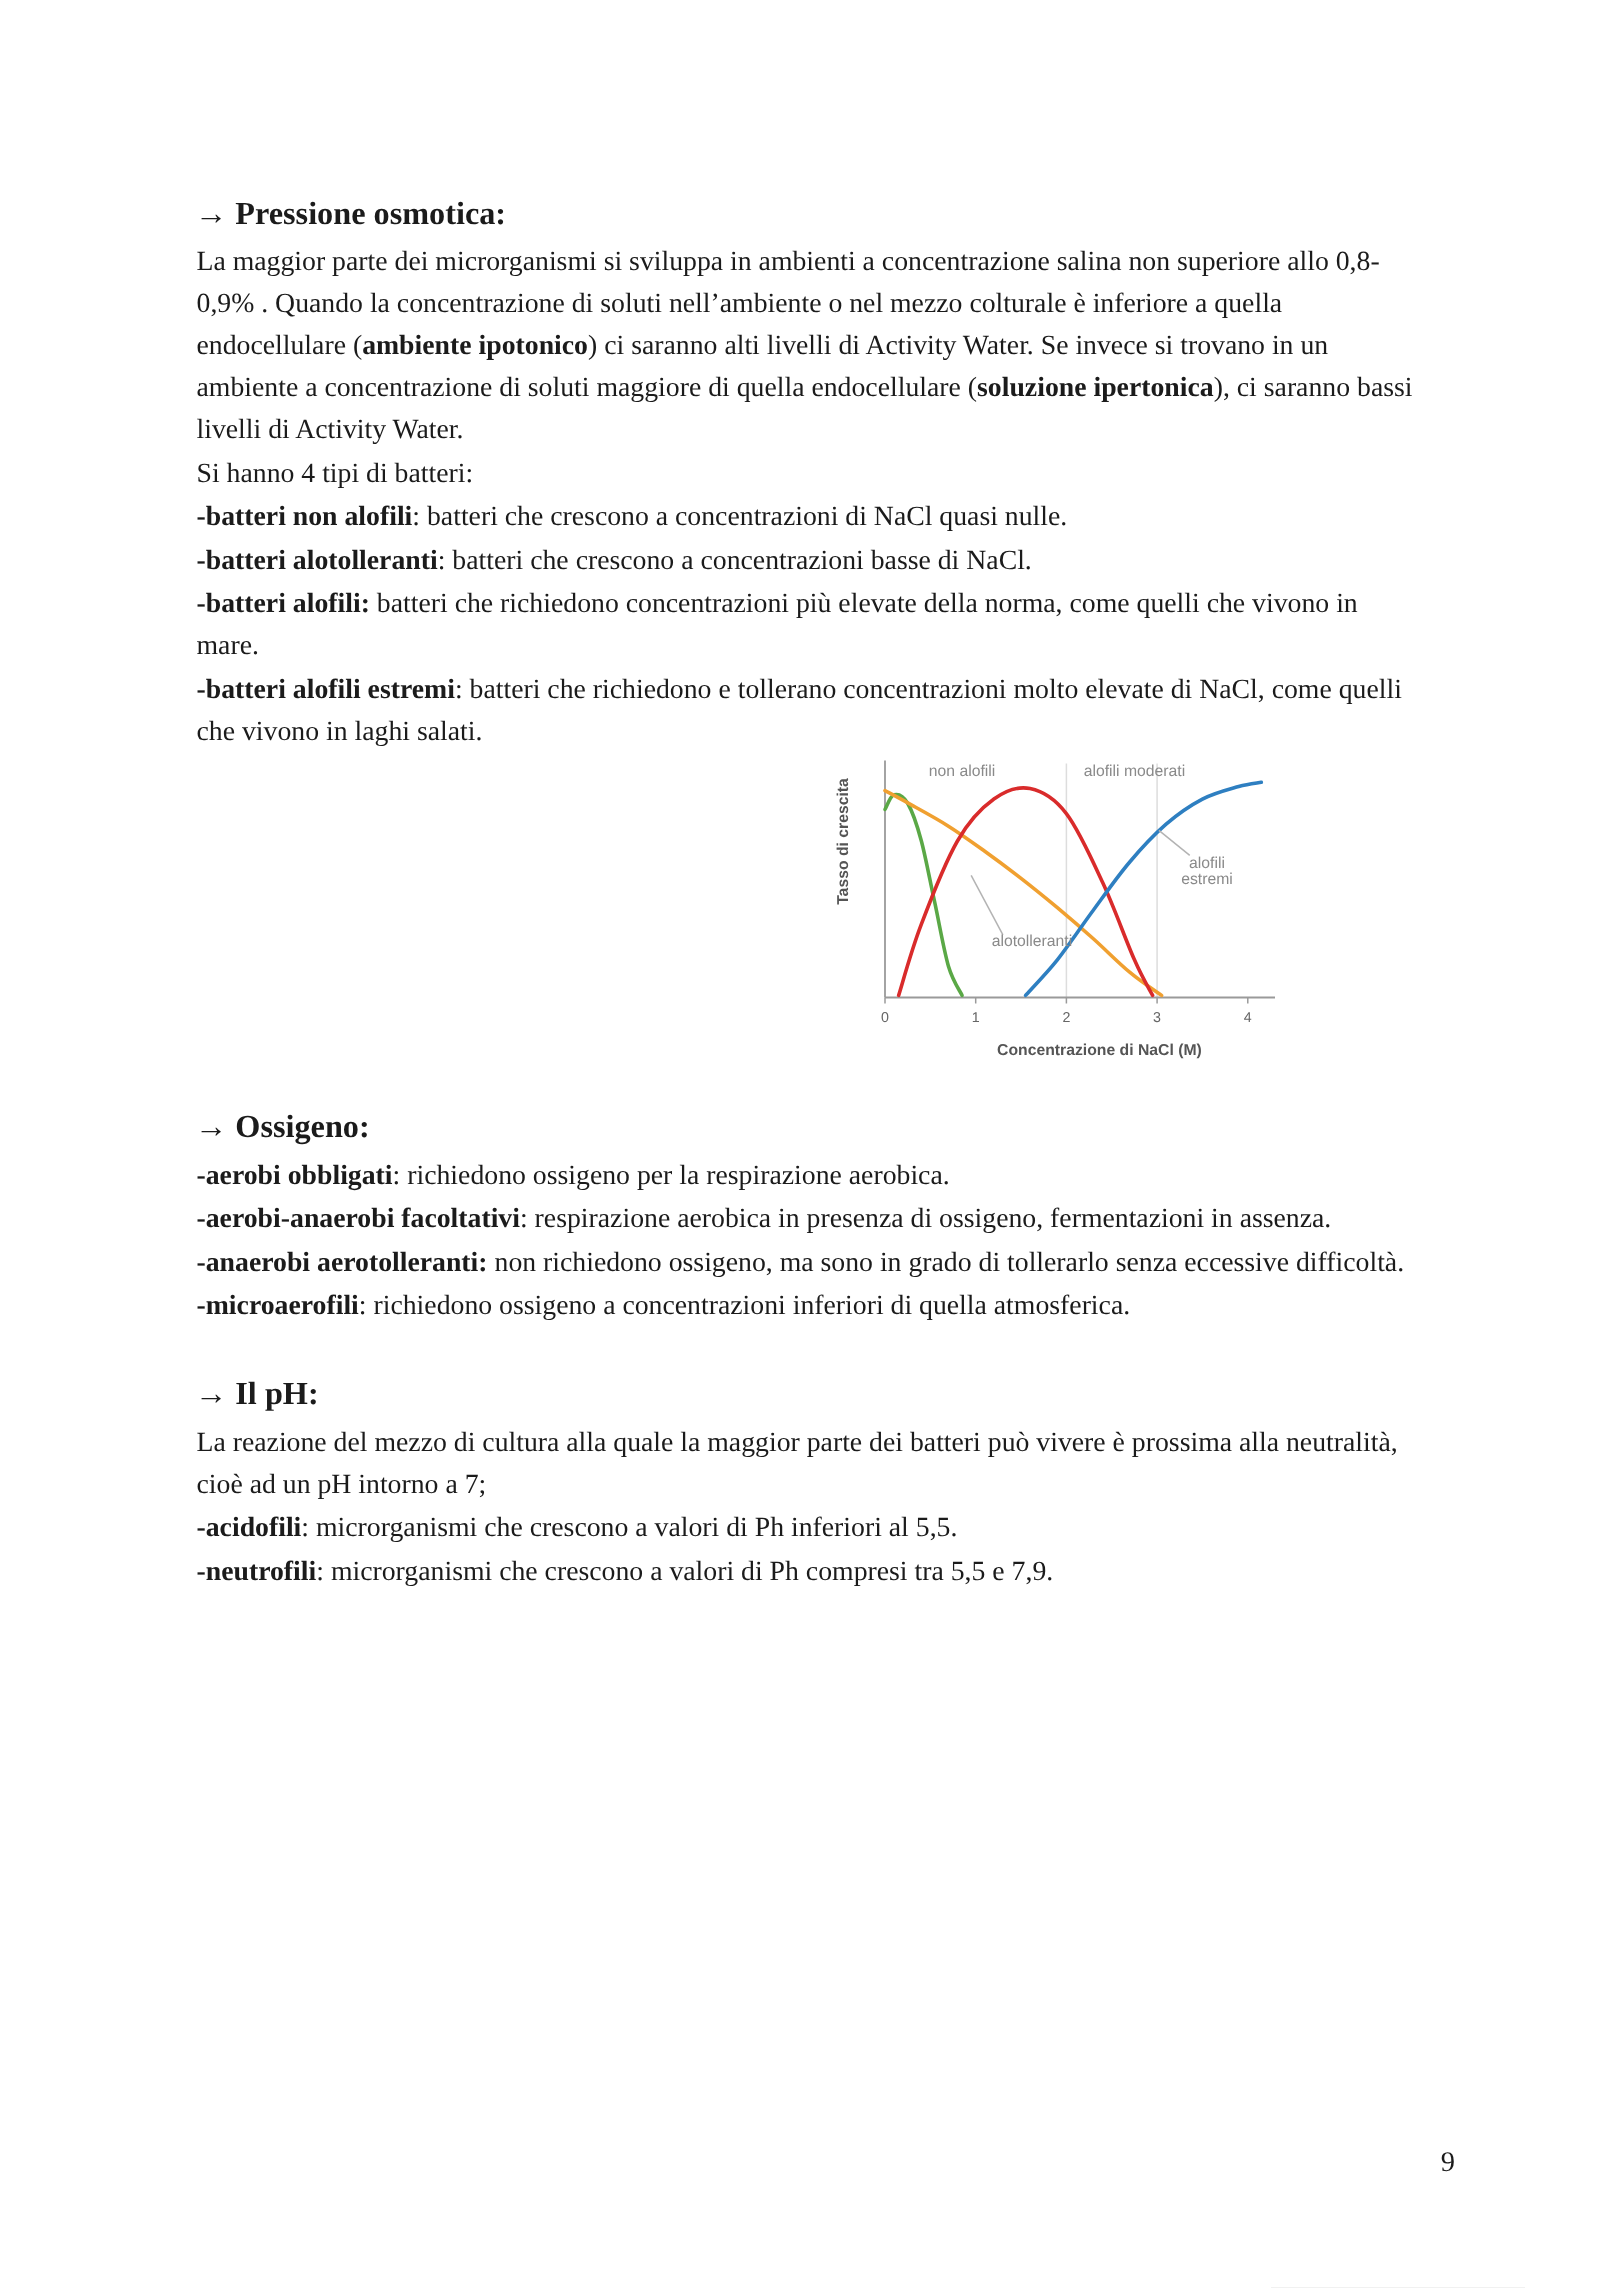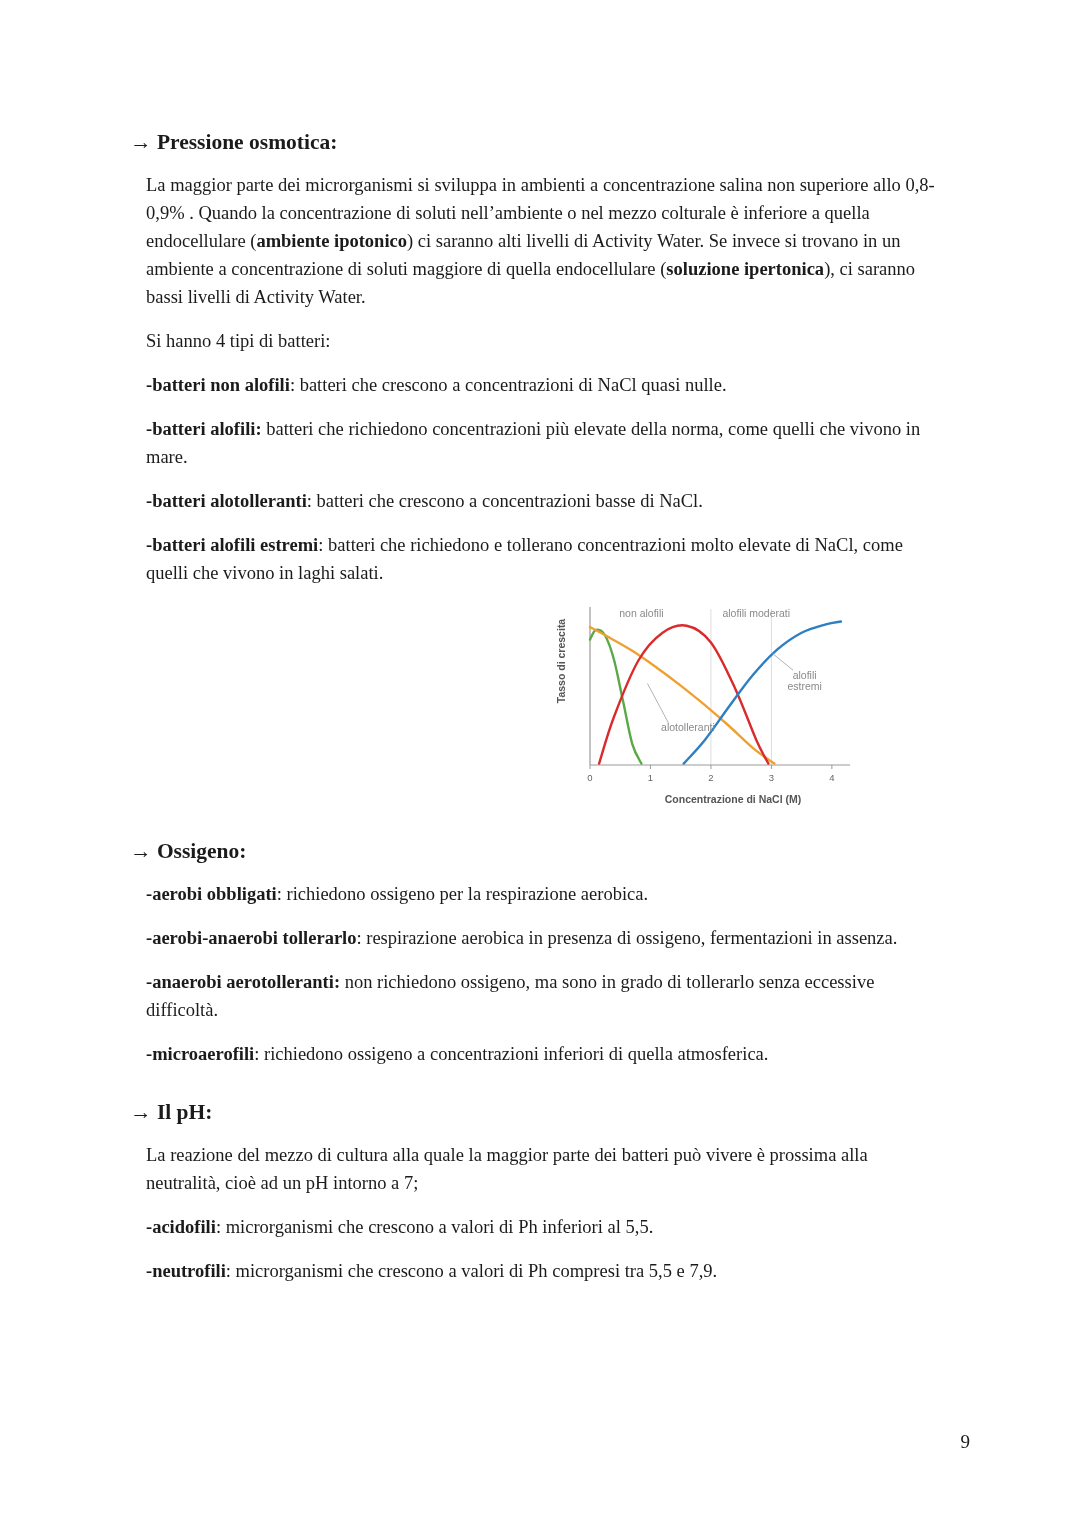--- a/index.html
+++ b/index.html
@@ -22,21 +22,21 @@
   }
   section { margin-bottom: 32px; }
   h2.heading {
     font-size: 21.5px;
     font-weight: bold;
     margin: 0 0 6px 0;
   }
   p.body {
     font-size: 18.5px;
     line-height: 28px;
-    margin: 16px;
+    margin: 1px;
   }
   .b { font-weight: bold; }
   .i { font-style: italic; }
   sub { font-size: 0.7em; }
   .figure-row {
     display: flex;
     justify-content: flex-end;
     margin: -10px 92px 0 0;
   }
   figure.figure { margin: 0; }
@@ -57,22 +57,22 @@
 <body>
 
 <div class="page">
   <div class="content">
 
     <section>
       <h2 class="heading">→ Pressione osmotica:</h2>
       <p class="body"><span>La maggior parte dei microrganismi si sviluppa in ambienti a concentrazione salina non superiore allo 0,8-0,9% . Quando la concentrazione di soluti nell’ambiente o nel mezzo colturale è inferiore a quella endocellulare (</span><span class="b">ambiente ipotonico</span><span>) ci saranno alti livelli di Activity Water. Se invece si trovano in un ambiente a concentrazione di soluti maggiore di quella endocellulare (</span><span class="b">soluzione ipertonica</span><span>), ci saranno bassi livelli di Activity Water.</span></p>
       <p class="body"><span>Si hanno 4 tipi di batteri:</span></p>
       <p class="body"><span class="b">-batteri non alofili</span><span>: batteri che crescono a concentrazioni di NaCl quasi nulle.</span></p>
+      <p class="body"><span class="b">-batteri alotolleranti</span><span>: batteri che crescono a concentrazioni basse di NaCl.</span></p>
       <p class="body"><span class="b">-batteri alofili:</span><span> batteri che richiedono concentrazioni più elevate della norma, come quelli che vivono in mare.</span></p>
-      <p class="body"><span class="b">-batteri alotolleranti</span><span>: batteri che crescono a concentrazioni basse di NaCl.</span></p>
       <p class="body"><span class="b">-batteri alofili estremi</span><span>: batteri che richiedono e tollerano concentrazioni molto elevate di NaCl, come quelli che vivono in laghi salati.</span></p>
       <div class="figure-row">
         <figure class="figure">
           <svg id="chart" width="306" height="214" viewBox="0 0 306 214">
               <line x1="156.93023255813955" x2="156.93023255813955" y1="16" y2="172" stroke="#dddddd" stroke-width="1"></line>
               <line x1="217.3953488372093" x2="217.3953488372093" y1="16" y2="172" stroke="#dddddd" stroke-width="1"></line>
               <line x1="36" x2="36" y1="14" y2="172" stroke="#9a9a9a" stroke-width="1.2"></line>
               <line x1="36" x2="296" y1="172" y2="172" stroke="#9a9a9a" stroke-width="1.2"></line>
               <line x1="36" x2="36" y1="172" y2="176" stroke="#9a9a9a" stroke-width="1"></line>
               <text class="tick" x="36" y="188" text-anchor="middle">0</text>
@@ -97,21 +97,21 @@
               <text class="axis-title" x="179" y="210" text-anchor="middle">Concentrazione di NaCl (M)</text>
               <text class="axis-title" transform="rotate(-90)" x="-68" y="11" text-anchor="middle">Tasso di crescita</text>
             </svg>
         </figure>
       </div>
     </section>
 
     <section>
       <h2 class="heading">→ Ossigeno:</h2>
       <p class="body"><span class="b">-aerobi obbligati</span><span>: richiedono ossigeno per la respirazione aerobica.</span></p>
-      <p class="body"><span class="b">-aerobi-anaerobi tollerarlo</span><span>: respirazione aerobica in presenza di ossigeno, fermentazioni in assenza.</span></p>
+      <p class="body"><span class="b">-aerobi-anaerobi facoltativi</span><span>: respirazione aerobica in presenza di ossigeno, fermentazioni in assenza.</span></p>
       <p class="body"><span class="b">-anaerobi aerotolleranti:</span><span> non richiedono ossigeno, ma sono in grado di tollerarlo senza eccessive difficoltà.</span></p>
       <p class="body"><span class="b">-microaerofili</span><span>: richiedono ossigeno a concentrazioni inferiori di quella atmosferica.</span></p>
     </section>
 
     <section>
       <h2 class="heading">→ Il pH:</h2>
       <p class="body"><span>La reazione del mezzo di cultura alla quale la maggior parte dei batteri può vivere è prossima alla neutralità, cioè ad un pH intorno a 7;</span></p>
       <p class="body"><span class="b">-acidofili</span><span>: microrganismi che crescono a valori di Ph inferiori al 5,5.</span></p>
       <p class="body"><span class="b">-neutrofili</span><span>: microrganismi che crescono a valori di Ph compresi tra 5,5 e 7,9.</span></p>
     </section>

